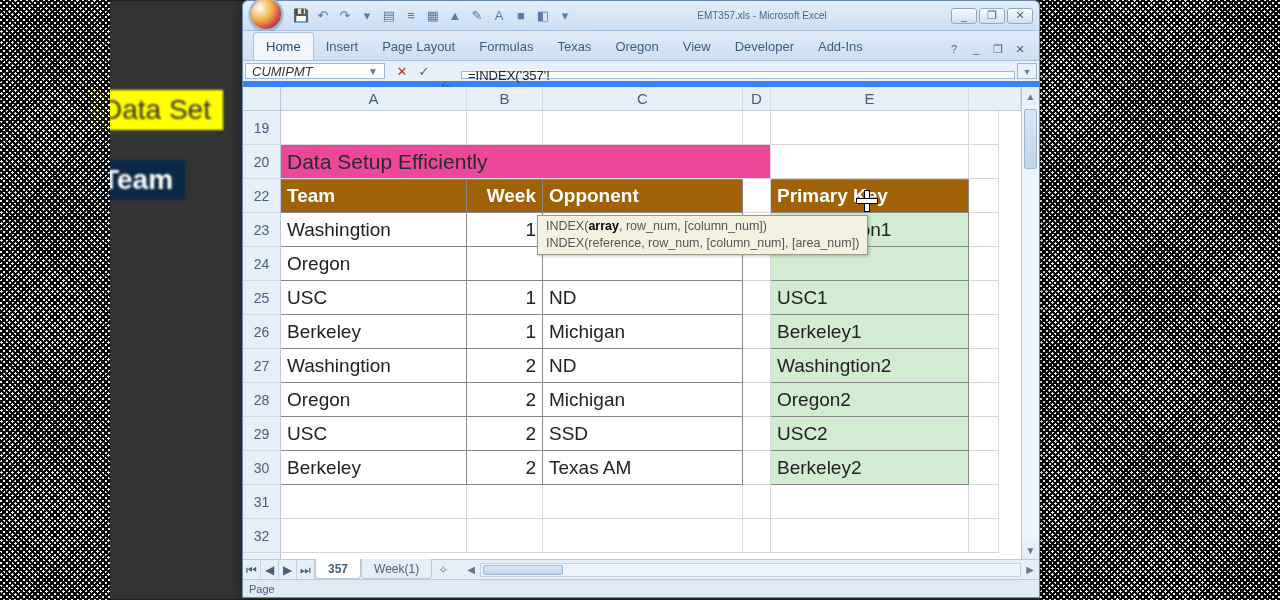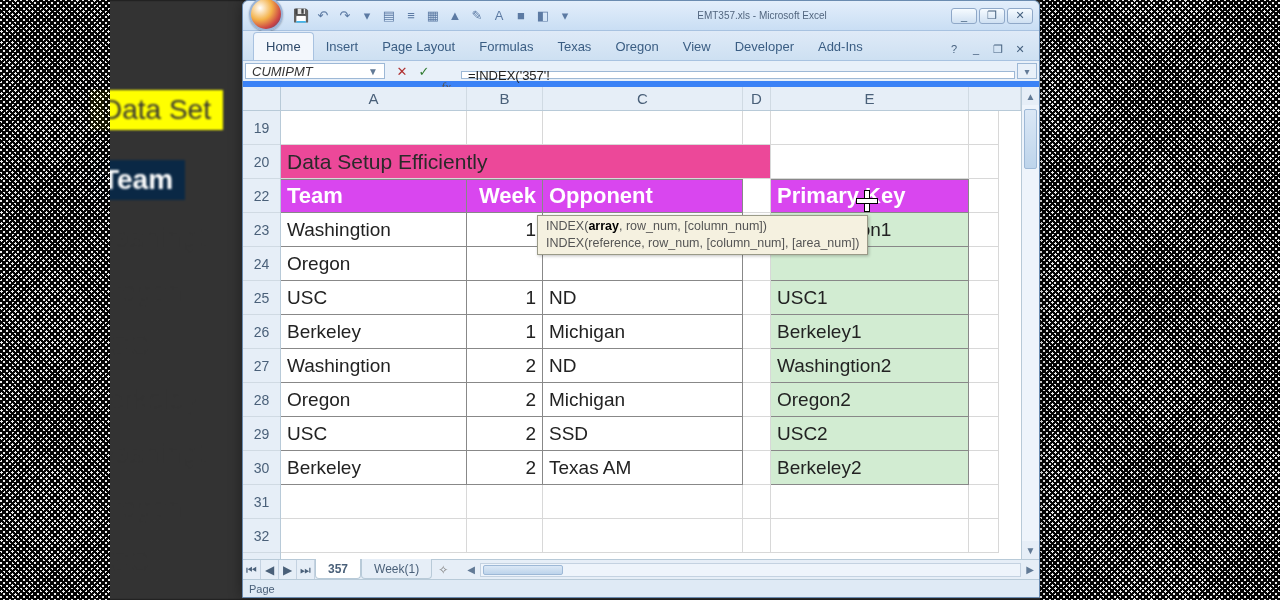--- a/index.html
+++ b/index.html
@@ -223,24 +223,24 @@
 .cD { width: 28px;}
 .cE { width:198px;}
 .cF { width: 30px;}
 
 .banner {
   background:#ec4899;
   font-size:21px;
   color:#2a2a2a;
 }
 .hd {
-  background:#d946ef;
+  background:#a16207;
   color:#fff;
   font-weight:600;
-  font-size:22px;
+  font-size:19px;
 }
 .pk { background:#d2ecd2;}
 .tbl { border-right:1px solid #888; border-bottom:1px solid #888;}
 .tblTop { border-top:1px solid #888;}
 
 
 .tooltip {
   position:absolute;
   left: 256px;
   top: 104px;

